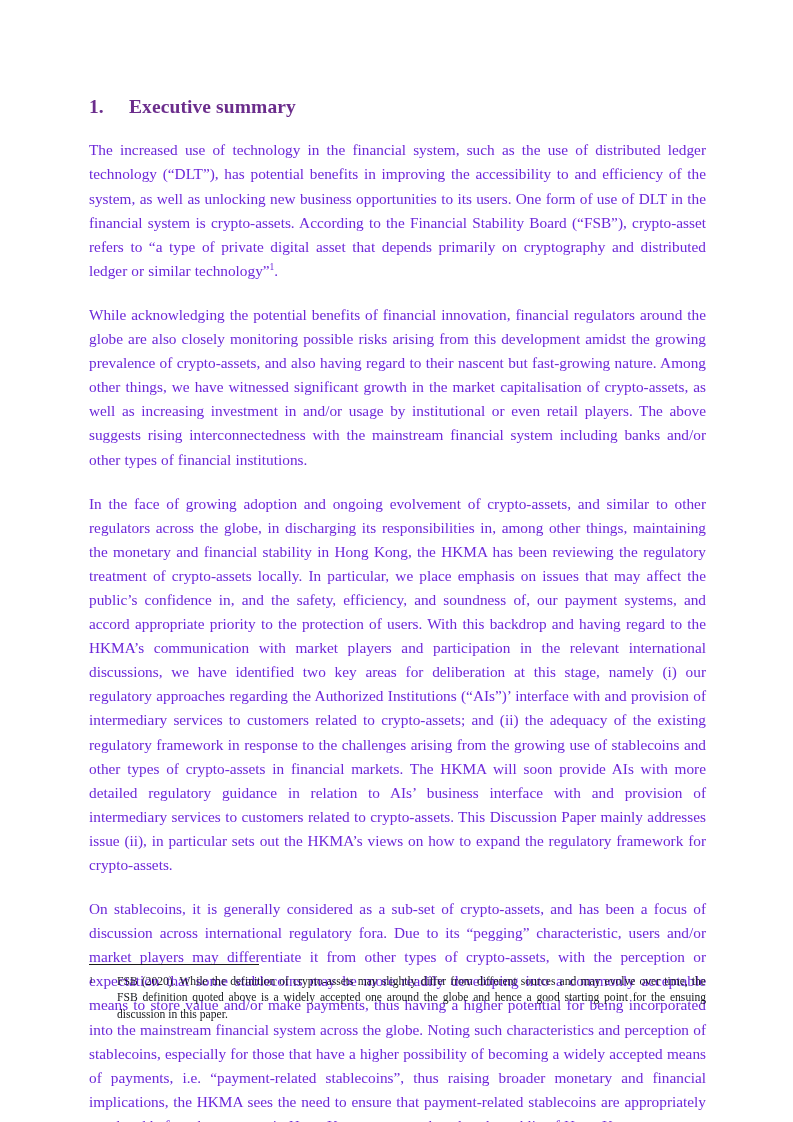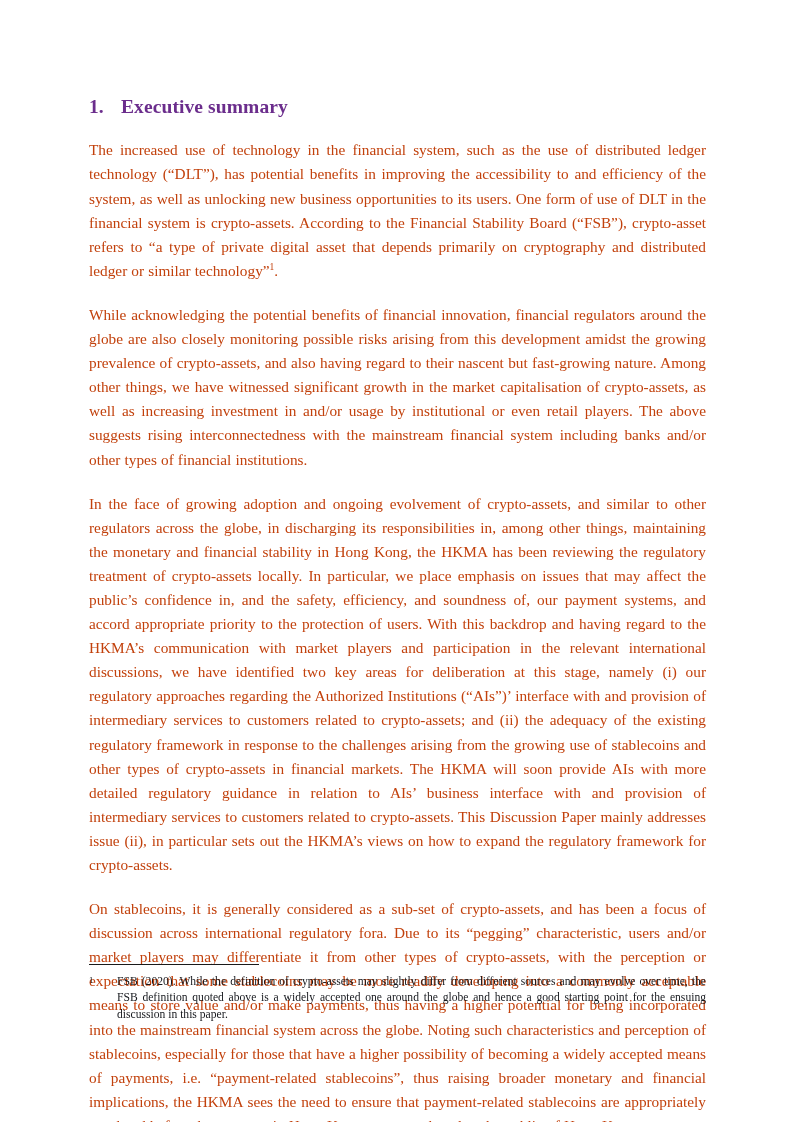--- a/index.html
+++ b/index.html
@@ -40,33 +40,34 @@
     letter-spacing: 0.1px;
     line-height: 1.25;
     white-space: nowrap;
   }
   .section-heading .num {
     display: inline-block;
     min-width: 32px;
   }
   .section-heading .title {
     display: inline-block;
+    margin-left: 8px;
   }
 
   
   .body-block {
     margin-top: 19px;
   }
   p.para {
     margin: 0 0 20px 0;
     font-size: 15.3px;
     line-height: 24.1px;
     text-align: justify;
     text-justify: inter-word;
-    color: #c2410c;
+    color: #6d28d9;
     hyphens: none;
     word-spacing: 0.02em;
   }
   p.para:last-child { margin-bottom: 0; }
 
   sup.fn-ref {
     font-size: 9.5px;
     vertical-align: super;
     line-height: 0;
   }

